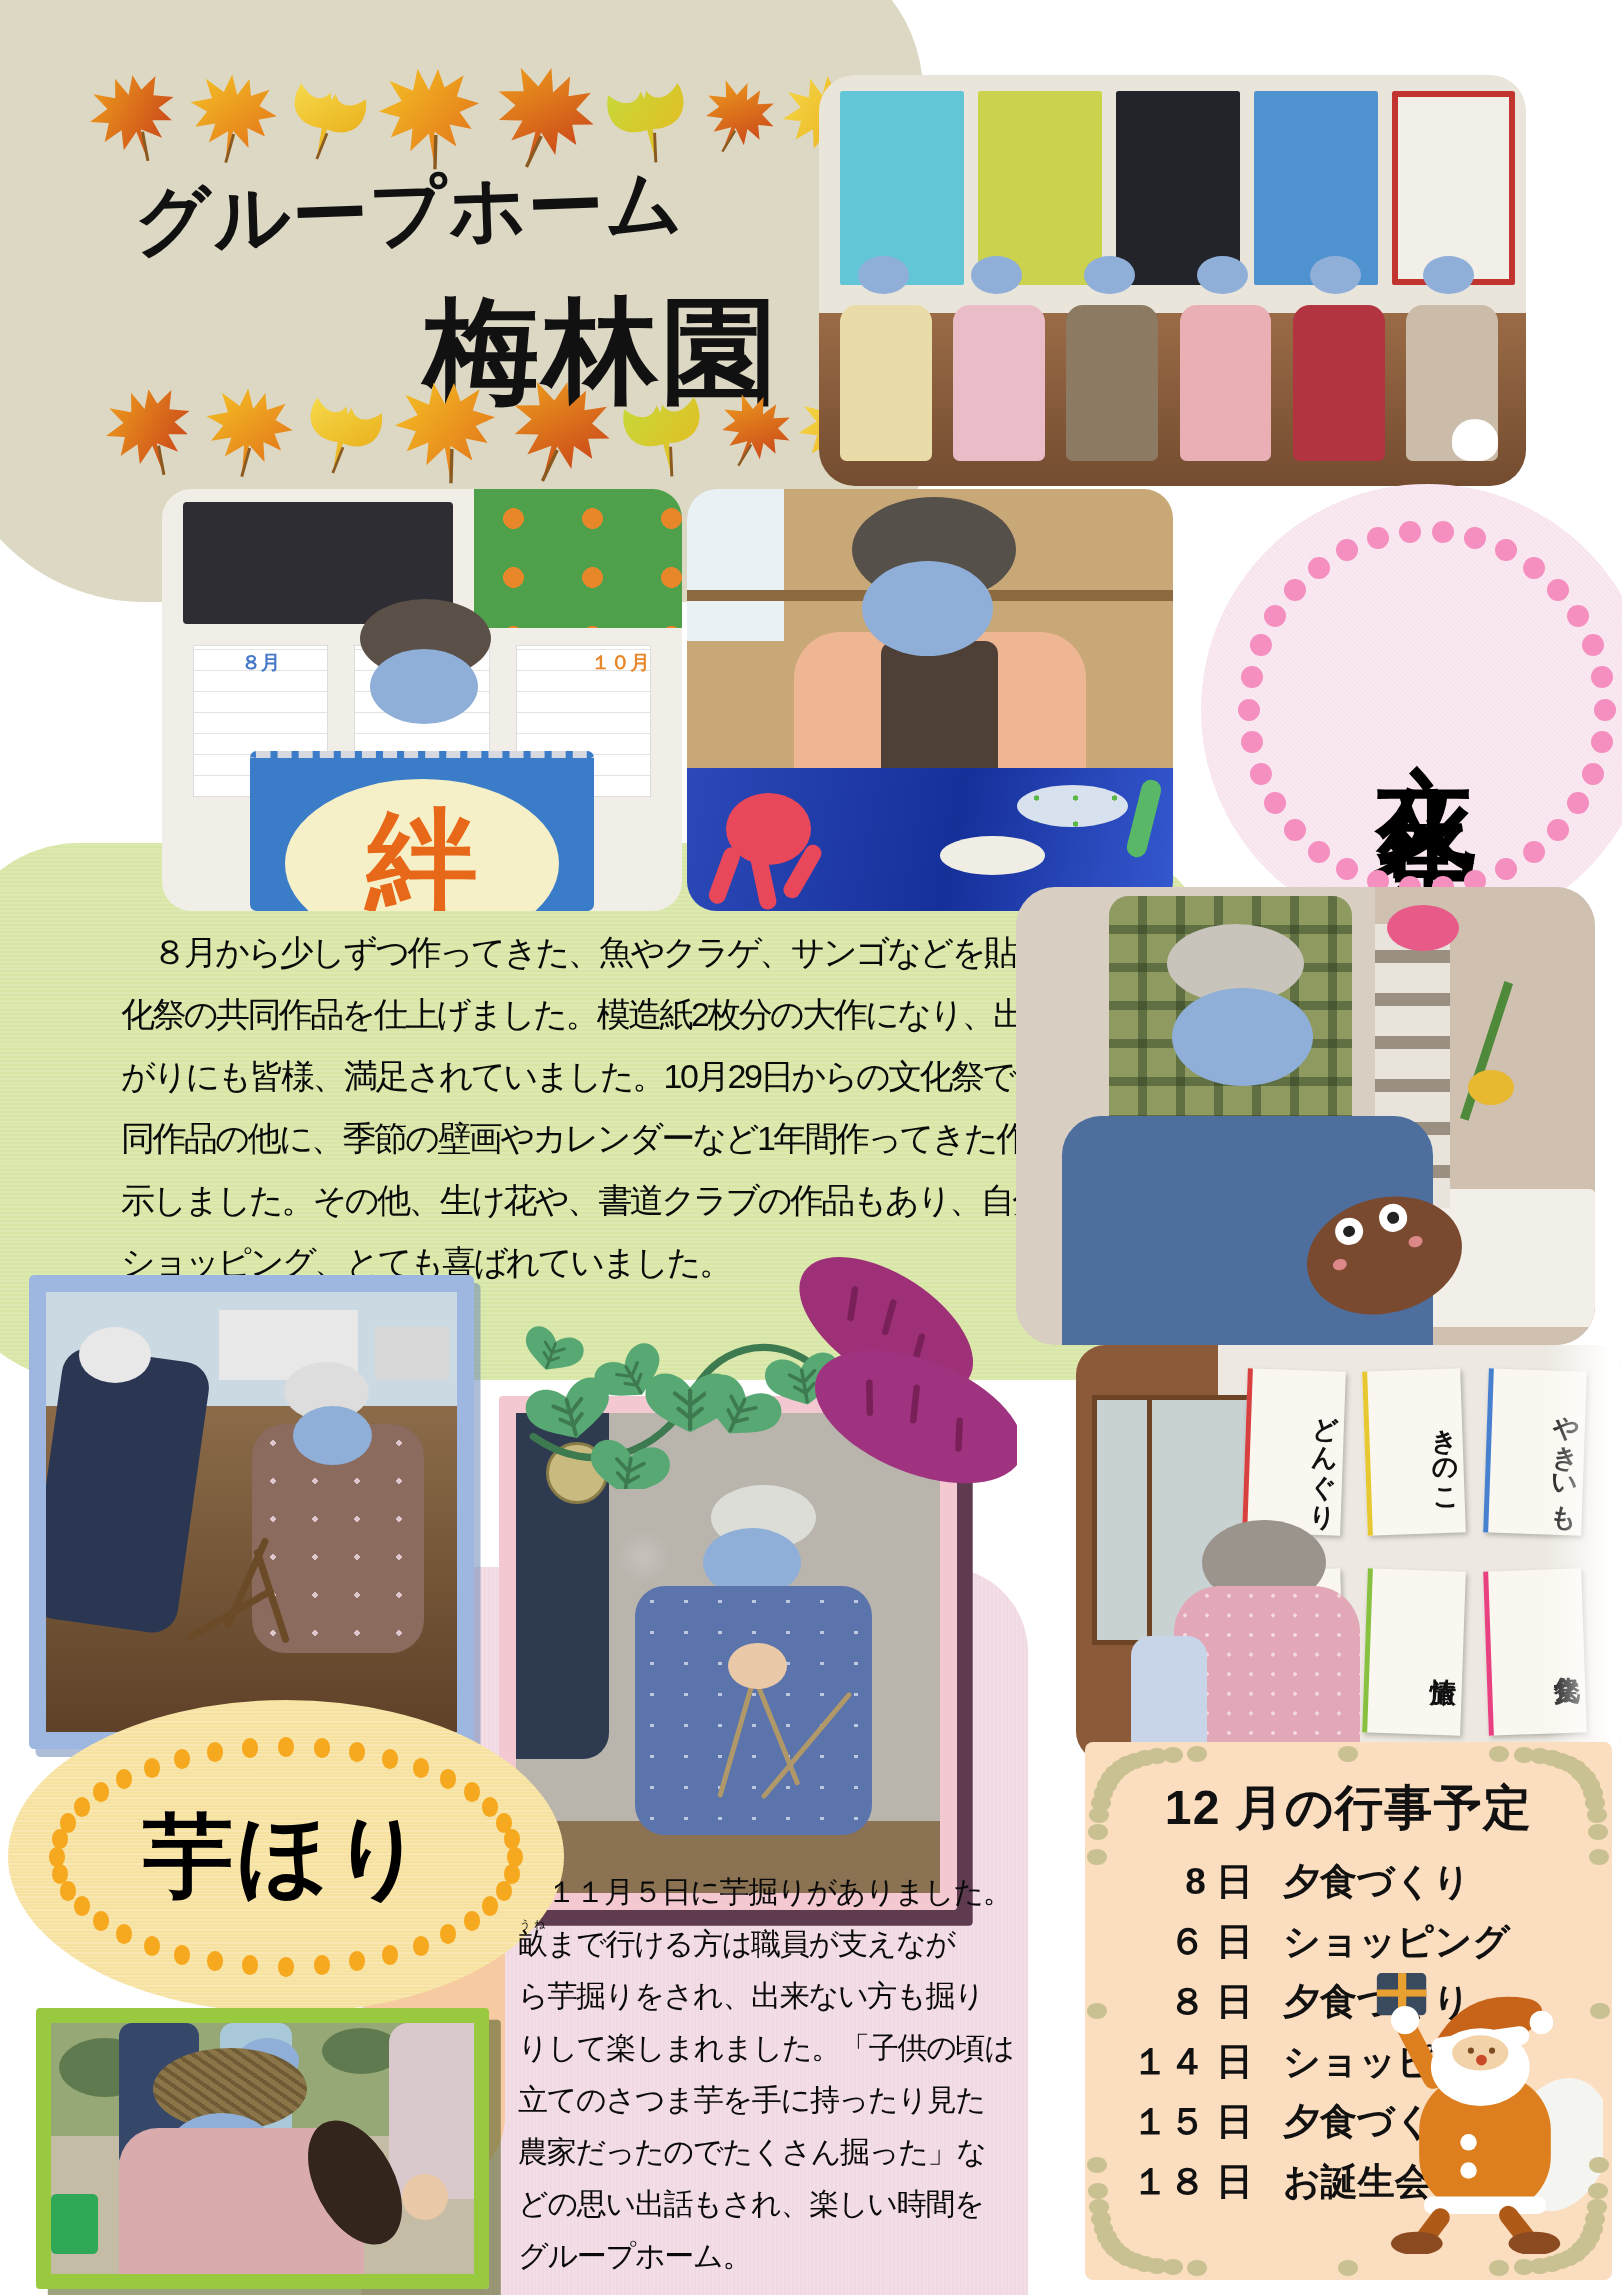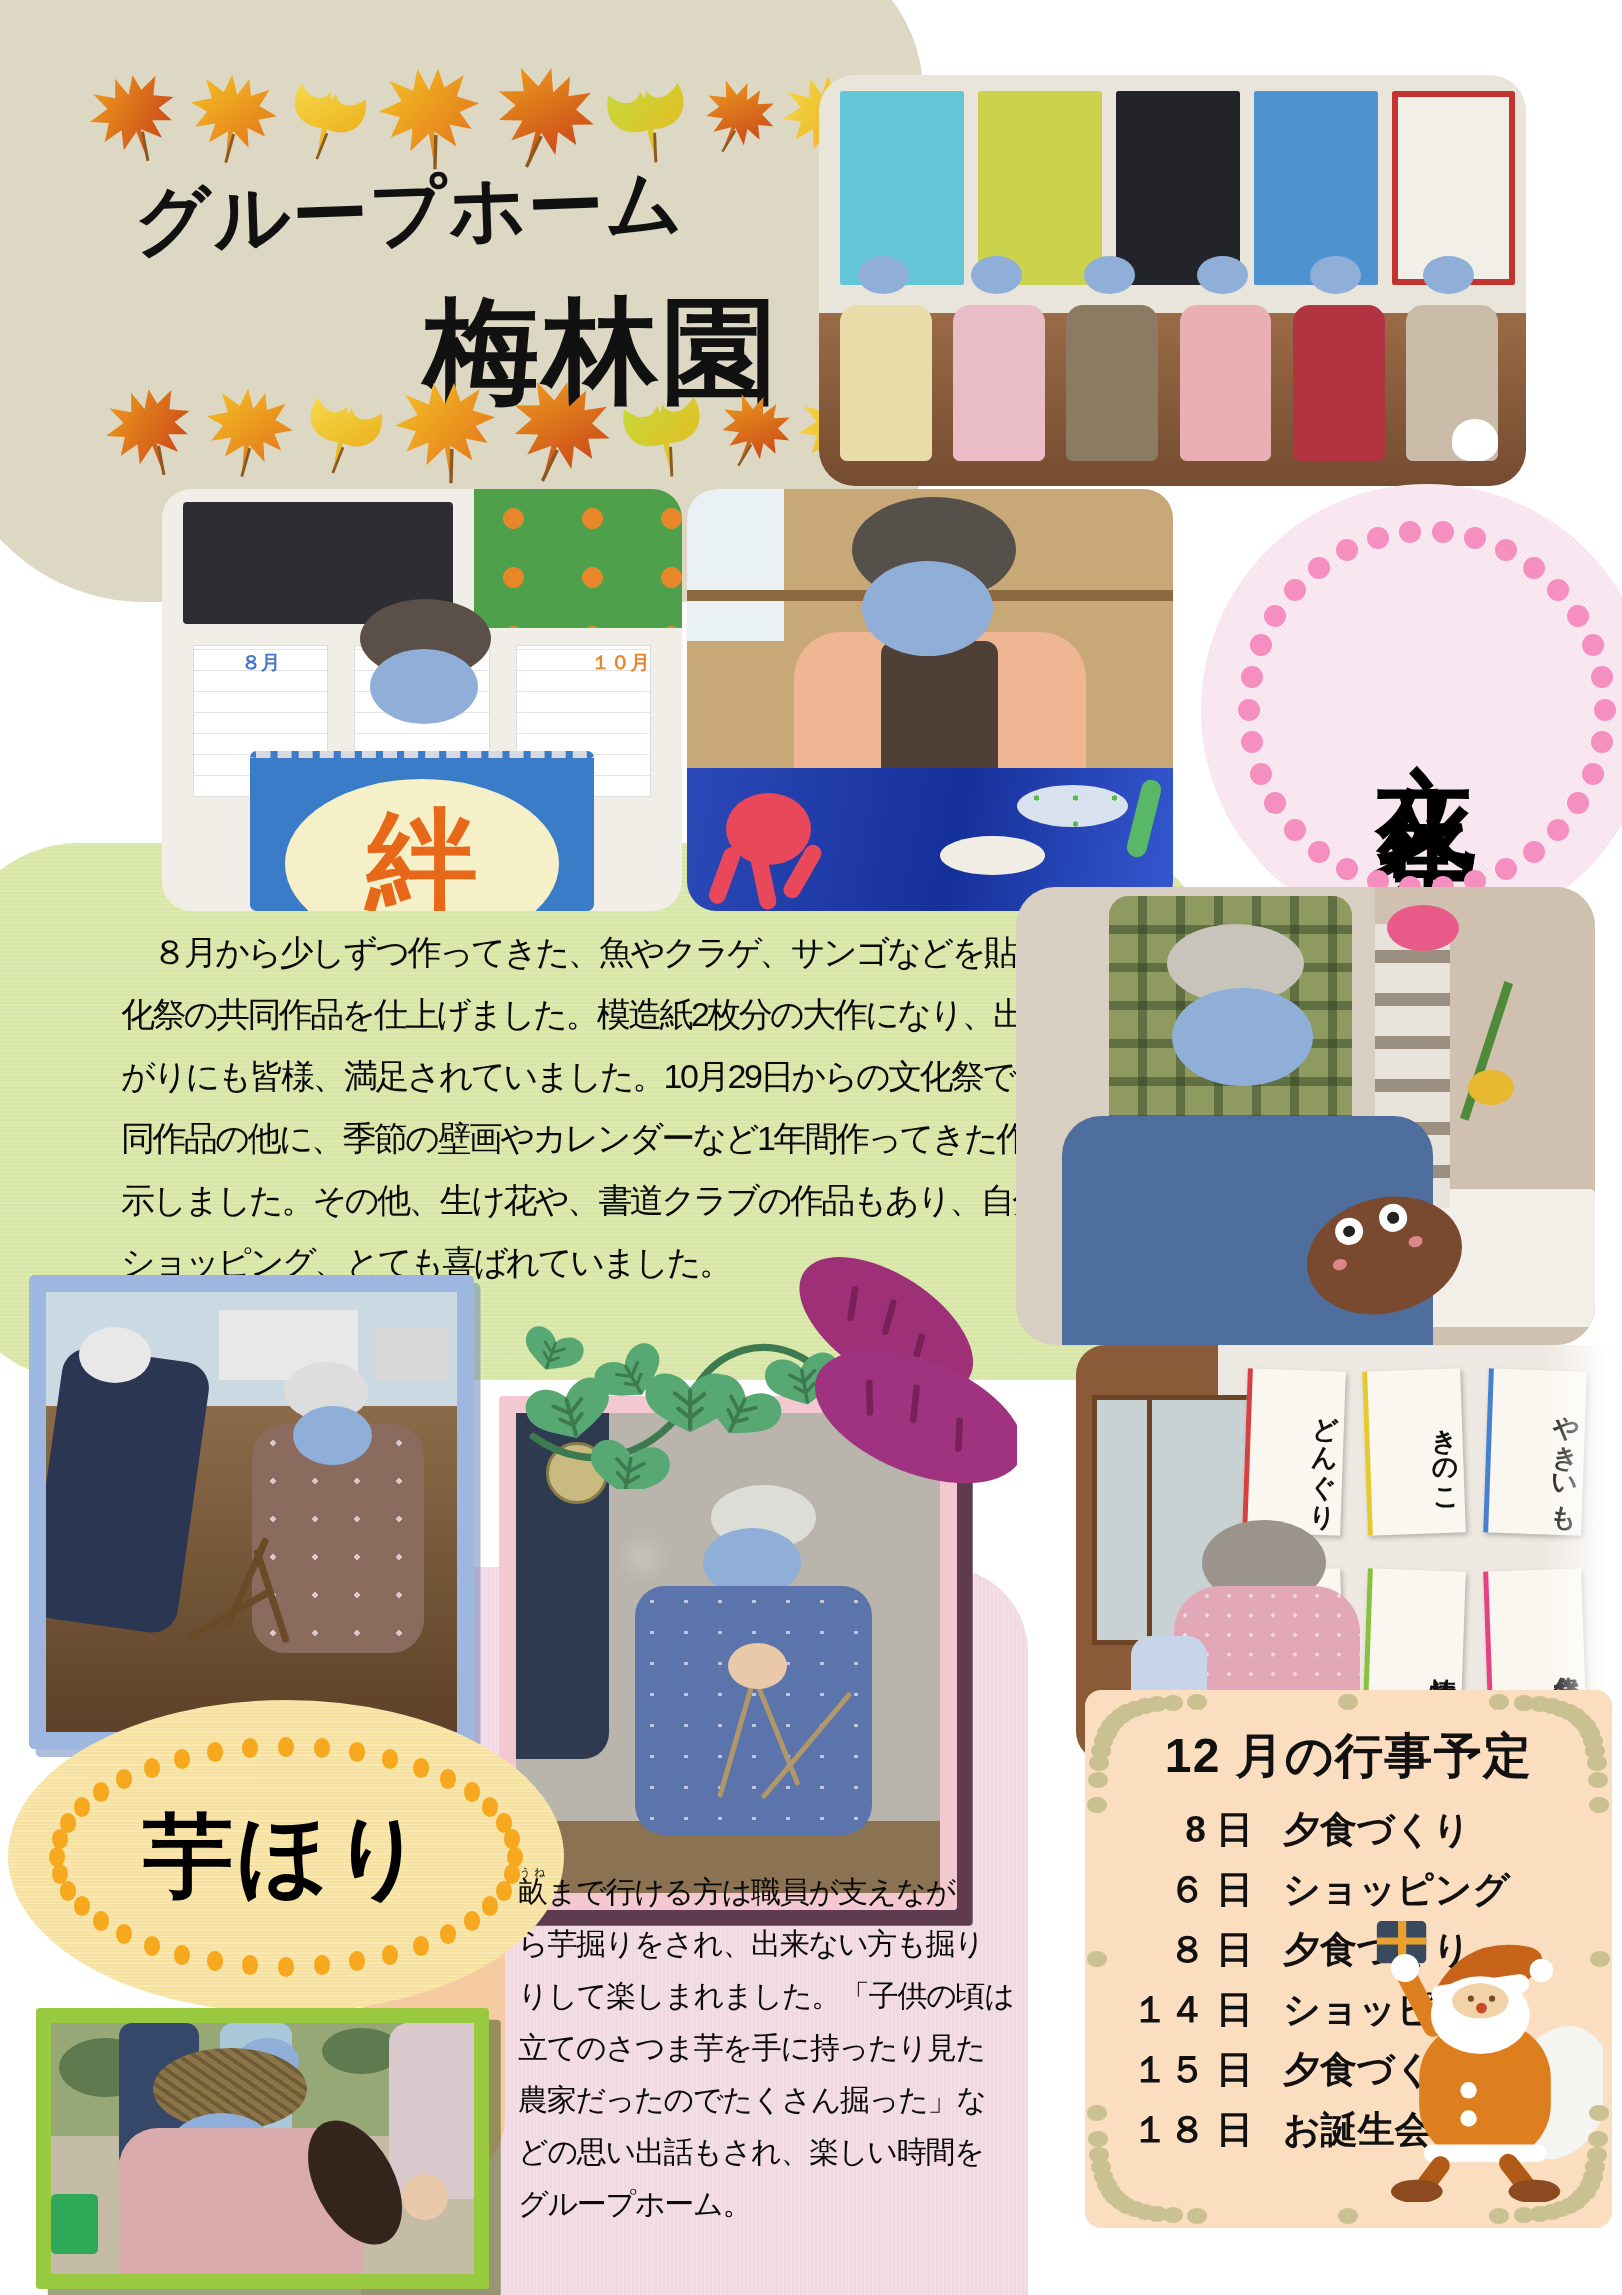--- a/index.html
+++ b/index.html
@@ -43,22 +43,22 @@
 
   
   #culture-text{position:absolute;left:121px;top:921px;width:870px;font-size:34px;
                 line-height:62px;letter-spacing:-2.6px;color:#0a0a0a;}
   #potato-text{position:absolute;left:518px;top:1866px;width:445px;font-size:30px;
                line-height:52px;letter-spacing:-1.3px;color:#0a0a0a;}
   .textline{white-space:nowrap;}
   ruby rt{font-size:11px;letter-spacing:0;}
 
   
-  #schedule-box{position:absolute;left:1085px;top:1690px;width:527px;height:538px;
-                background:#FBDDBF;border-radius:16px;}
+  #schedule-box{position:absolute;left:1085px;top:1742px;width:527px;height:538px;
+                background:#FBDDBF;border-radius:8px;}
   #schedule-title{margin:34px 0 11.8px 0;text-align:center;font-size:48px;font-weight:900;
                   letter-spacing:1.3px;}
   #schedule-list{margin-left:44px;}
   .sched-row{display:flex;align-items:baseline;font-size:37px;line-height:60px;font-weight:600;}
   .sched-date{display:inline-block;width:124px;text-align:right;white-space:pre;}
   .sched-event{margin-left:30px;white-space:nowrap;}
   #santa{position:absolute;right:9.2px;bottom:26px;}
 
   
   .photo{position:absolute;overflow:hidden;}
@@ -580,20 +580,21 @@
       <div class="shape pw-wheel"></div>
       <div class="shape pw-hat"></div>
       <div class="face" style="left:28%;top:36%;width:105px;height:72px;"></div>
       <div class="shape pw-coat"></div>
       <div class="shape pw-imo"></div>
       <div class="shape pw-hand"></div>
     </div>
   </div>
 
   <div id="potato-text">
+      <div class="textline">　１１月５日に芋掘りがありました。</div>
       <div class="textline"><ruby>畝<rt>うね</rt></ruby>まで行ける方は職員が支えなが</div>
       <div class="textline">ら芋掘りをされ、出来ない方も掘り</div>
       <div class="textline">りして楽しまれました。「子供の頃は</div>
       <div class="textline">立てのさつま芋を手に持ったり見た</div>
       <div class="textline">農家だったのでたくさん掘った」な</div>
       <div class="textline">どの思い出話もされ、楽しい時間を</div>
       <div class="textline">グループホーム。</div>
     </div>
 
   <div class="photo" id="photo-calligraphy" aria-label="書道クラブの作品を見る利用者">

